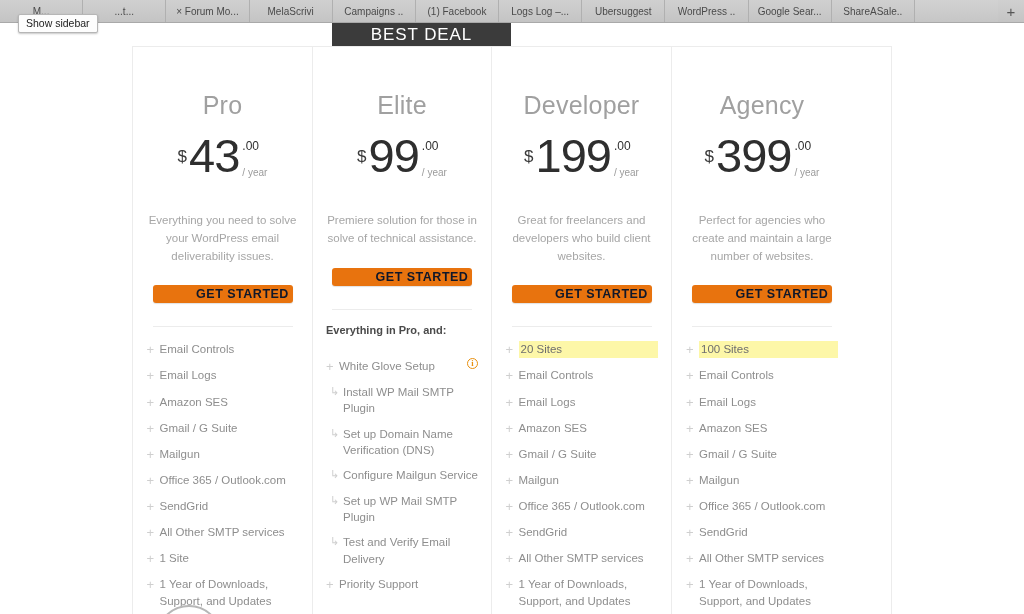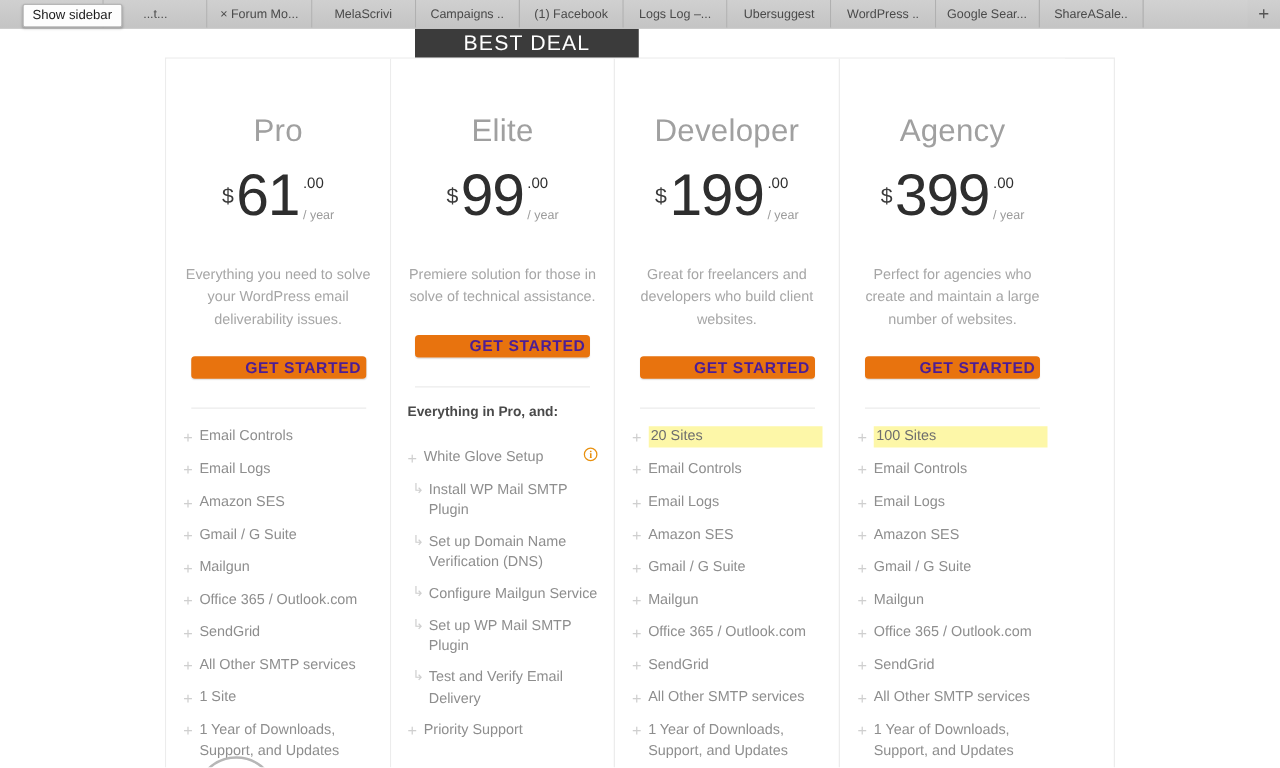--- a/index.html
+++ b/index.html
@@ -48,21 +48,21 @@
     display: flex;
     align-items: center;
     justify-content: center;
     font-size: 15px;
     color: #555;
     background: linear-gradient(#d0d0d0, #c4c4c4);
     cursor: default;
   }
   #tooltip {
     position: absolute;
-    left: 18px; top: 3px;
+    left: 18px; top: 14px;
     background: #fdfdfd;
     border: 1px solid #b6b6b6;
     border-radius: 2px;
     font-size: 10.5px;
     color: #1a1a1a;
     padding: 2px 7px 3px 7px;
     box-shadow: 0 1px 2px rgba(0,0,0,.22);
     z-index: 20;
     white-space: nowrap;
   }
@@ -163,21 +163,21 @@
     line-height: 1.55;
     color: #a6a6a6;
   }
 
   .cta {
     display: block;
     margin: 20px auto 0 auto;
     width: 140px;
     height: 18px;
     background: #e8730e;
-    color: #4c1d95;
+    color: #0f172a;
     border: none;
     border-radius: 3px;
     font-size: 12.5px;
     font-weight: bold;
     letter-spacing: .5px;
     cursor: pointer;
     font-family: "Liberation Sans", sans-serif;
     box-shadow: 0 1px 1px rgba(0,0,0,.12);
     padding-left: 40px;
   }
@@ -277,21 +277,21 @@
 
 <div id="page">
 
   <div id="best-deal">BEST DEAL</div>
 
   <div id="cards">
       <div class="card">
         <div class="plan-name">Pro</div>
         <div class="price-row">
           <span class="cur">$</span>
-          <span class="amt">61</span>
+          <span class="amt">43</span>
           <span class="suffix">
             <span class="cents">.00</span>
             <span class="per">/ year</span>
           </span>
         </div>
         <div class="blurb">Everything you need to solve your WordPress email deliverability issues.</div>
         <button class="cta">GET STARTED</button>
         <div class="divider"></div>
         <ul class="feats">
           <li class="">

